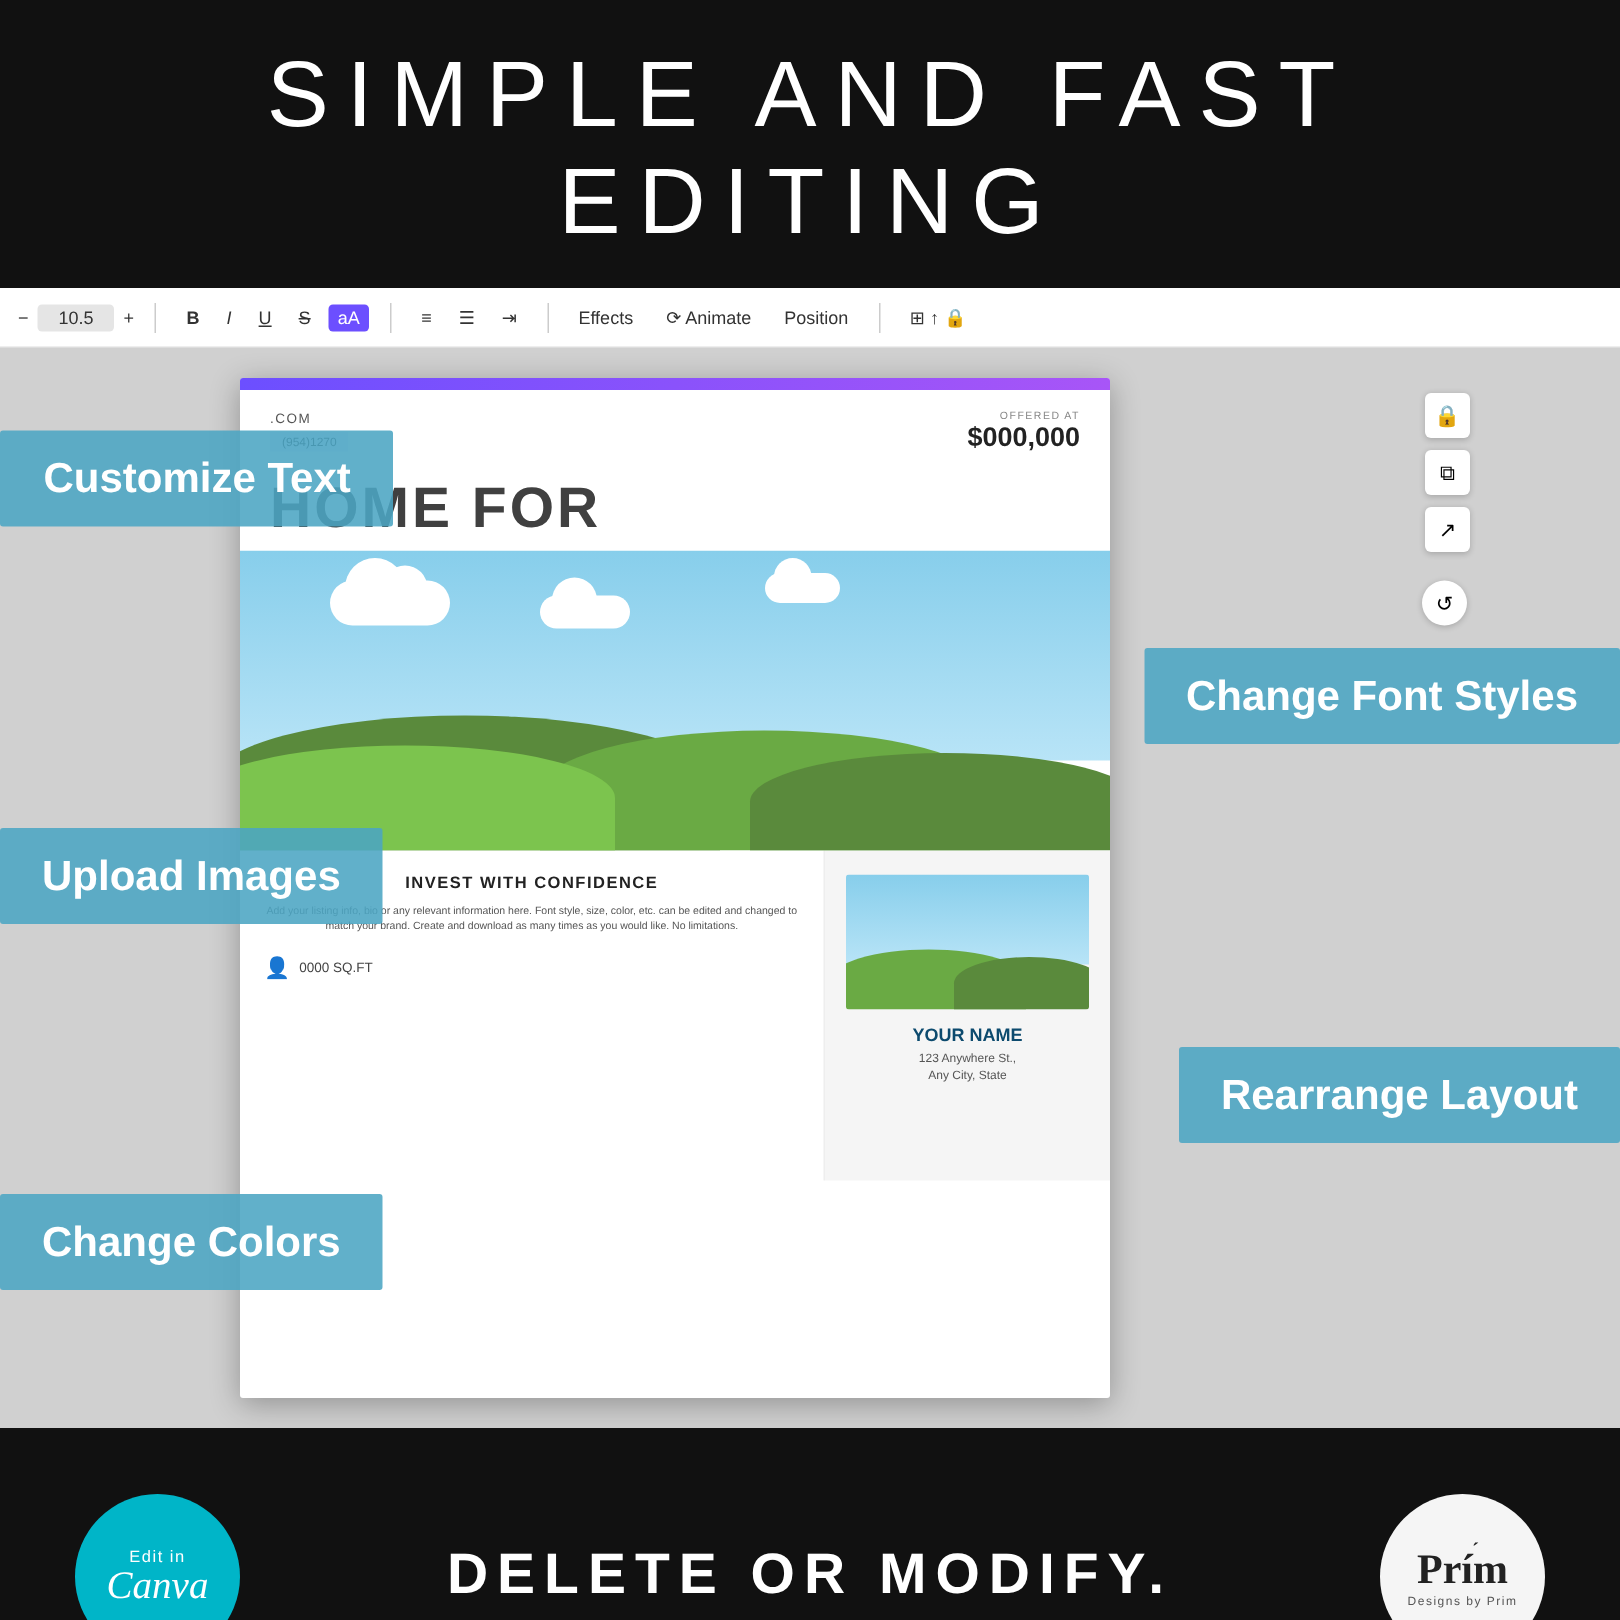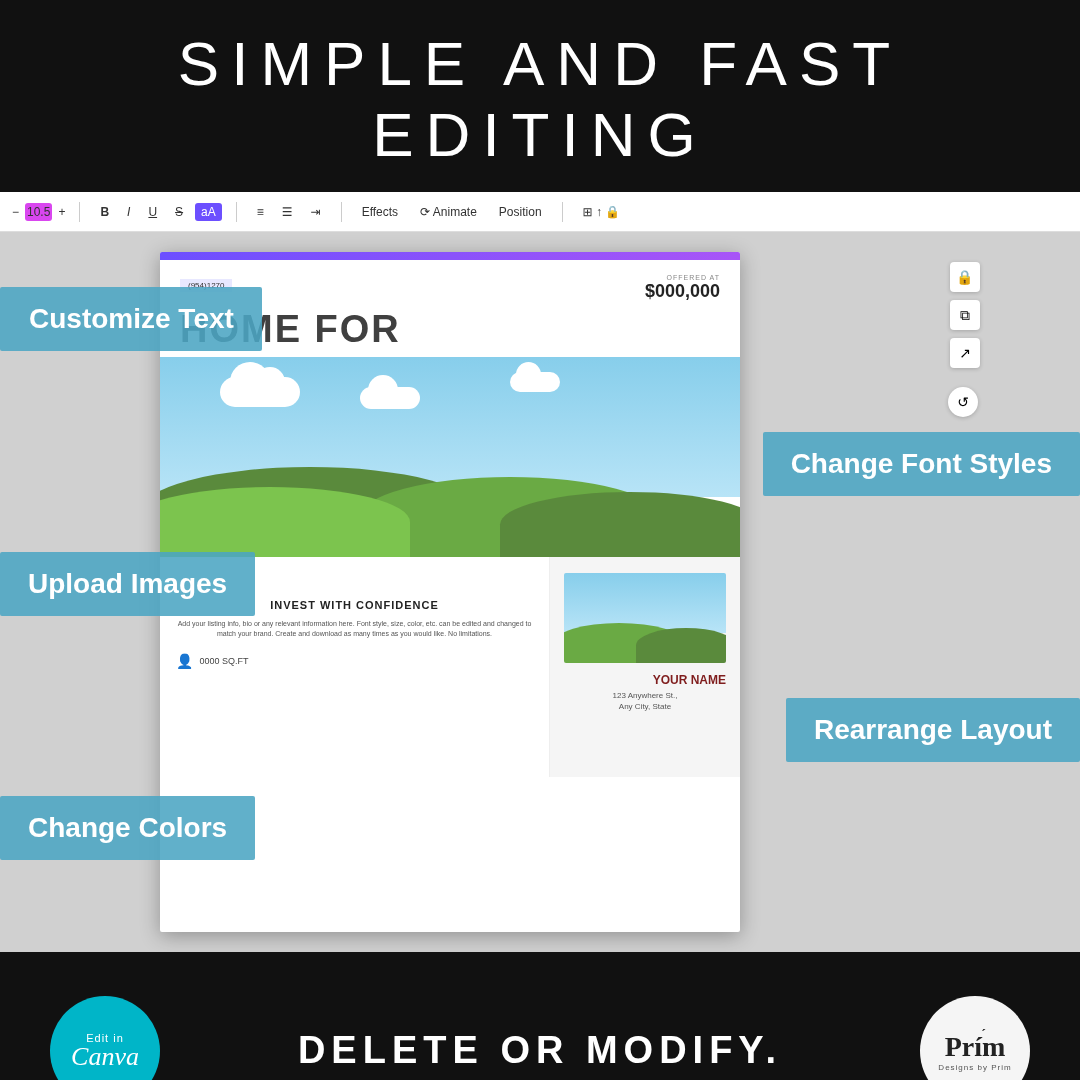--- a/index.html
+++ b/index.html
@@ -66,22 +66,22 @@
       border-radius: 3px;
     }
     .toolbar-btn.active {
       background: #6c4fff;
       color: #fff;
     }
     .font-size-group {
       display: flex;
       align-items: center;
       gap: 3px;
-      background: #d946ef;
-      padding: 2px 2px;
+      background: #e5e5e5;
+      padding: 2px 14px;
       border-radius: 3px;
       font-size: 12px;
     }
 
     
     .canva-canvas {
       position: relative;
       background: #d0d0d0;
       width: 100%;
       height: calc(760px - 40px);
@@ -232,21 +232,20 @@
       background: #fff;
       border-right: 1px solid #eee;
     }
     .doc-invest-title {
       font-size: 11px;
       font-weight: bold;
       text-align: center;
       color: #222;
       letter-spacing: 1px;
       margin-bottom: 8px;
-      margin-top: 26px;
     }
     .doc-invest-text {
       font-size: 7px;
       color: #555;
       line-height: 1.4;
       text-align: center;
     }
     .doc-sqft {
       display: flex;
       align-items: center;
@@ -282,22 +281,22 @@
       background: #6aaa44; border-radius: 50% 50% 0 0;
     }
     .mini-hill2 {
       position: absolute; bottom:0; right:-10px; width:100px; height:35px;
       background: #5a8a3c; border-radius: 50% 50% 0 0;
     }
 
     .doc-agent-name {
       font-size: 12px;
       font-weight: bold;
-      color: #7f1d1d;
-      text-align: right;
+      color: #0c4a6e;
+      text-align: center;
     }
     .doc-agent-addr {
       font-size: 8px;
       color: #555;
       text-align: center;
       margin-top: 3px;
       line-height: 1.4;
     }
 
     
@@ -497,20 +496,21 @@
     <div class="canva-right-icons">
       <div class="canva-icon-btn">🔒</div>
       <div class="canva-icon-btn">⧉</div>
       <div class="canva-icon-btn">↗</div>
     </div>
     <div class="refresh-icon-canva">↺</div>
 
     <div class="doc-preview">
       <div class="doc-gradient-bar"></div>
       <div class="doc-top-section">
+        <div class="doc-website">.COM</div>
         <div class="doc-phone">(954)1270</div>
         <div class="doc-offered-at">
           <div class="doc-offered-label">OFFERED AT</div>
           <div class="doc-price">$000,000</div>
         </div>
       </div>
       <div class="doc-title">HOME FOR</div>
 
       <div class="doc-image">
         <div class="doc-sky">

